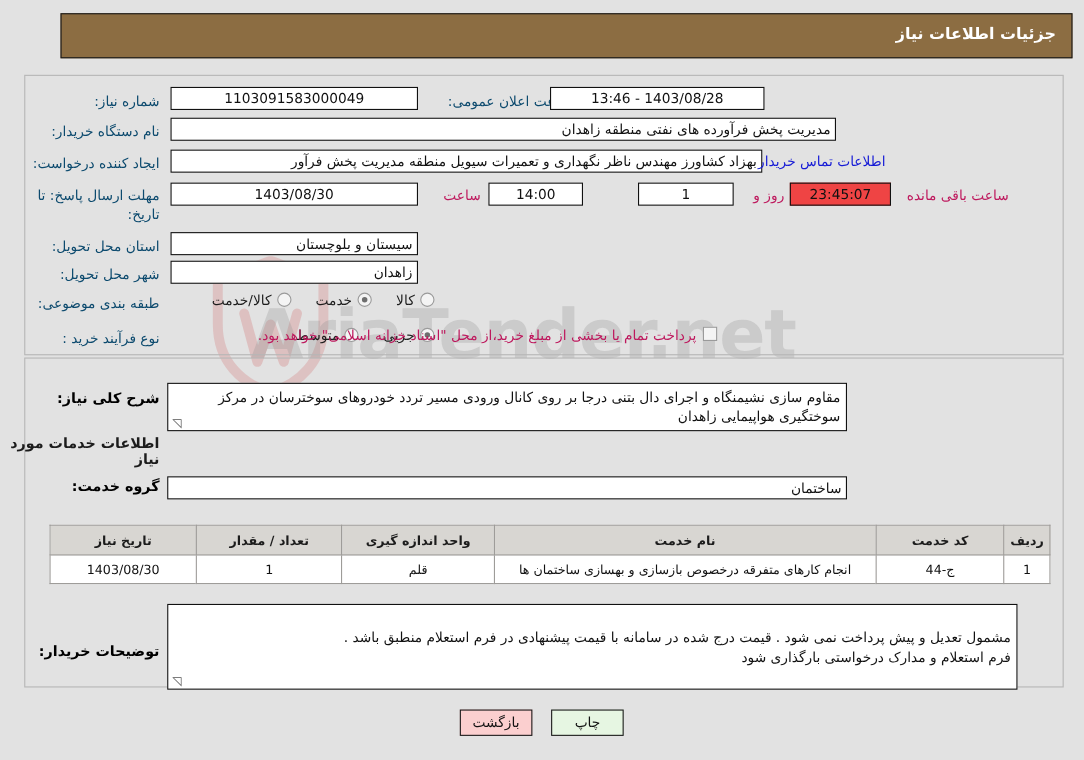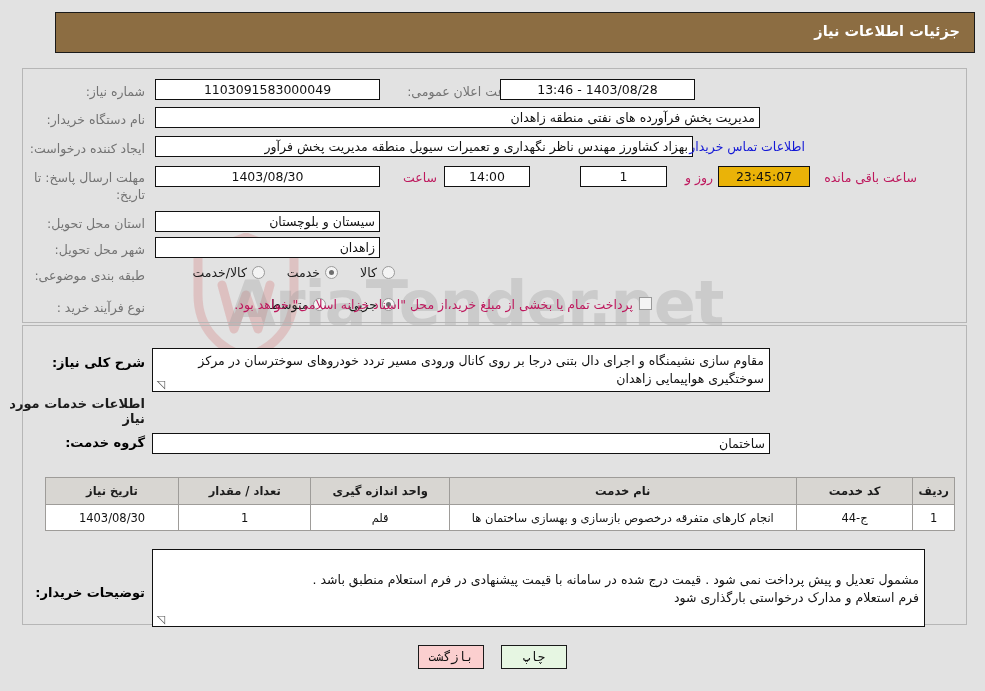--- a/index.html
+++ b/index.html
@@ -83,39 +83,39 @@
   
   .frow {
     position: absolute;
     z-index: 4;
     display: flex;
     align-items: flex-start;
     direction: rtl;
   }
   .lbl {
     font-size: 12.5px;
-    color: #737373;
+    color: #0c4a6e;
     text-align: right;
     padding-top: 3px;
     line-height: 17px;
   }
   .fld {
     border: 1px solid #111111;
     background: #ffffff;
     font-size: 12.5px;
     color: #111111;
     padding: 2px 4px;
     height: 21px;
     line-height: 16px;
     text-align: center;
     overflow: hidden;
     white-space: nowrap;
   }
   .fld.right { text-align: right; }
-  .fld.cream { background: #eab308; }
+  .fld.cream { background: #ef4444; }
 
   .lnk {
     color: #1419d6;
     font-size: 12.5px;
     text-decoration: none;
     cursor: pointer;
     padding-top: 3px;
   }
   .smalltxt {
     font-size: 12.5px;
@@ -224,21 +224,21 @@
     display: inline-block;
     border: 1px solid #1a1a1a;
     font-size: 12.5px;
     color: #111111;
     padding: 3px 0;
     width: 66px;
     height: 24px;
     text-align: center;
     cursor: pointer;
     margin: 0 6px;
-    font-family: Liberation Mono, monospace;
+    font-family: Liberation Serif, serif;
   }
   .btn.back { background: #fbcfcf; }
   .btn.print { background: #e6f6e2; }
 </style>
 </head>
 <body>
 
 <div id="page">
 
   <div class="watermark">

